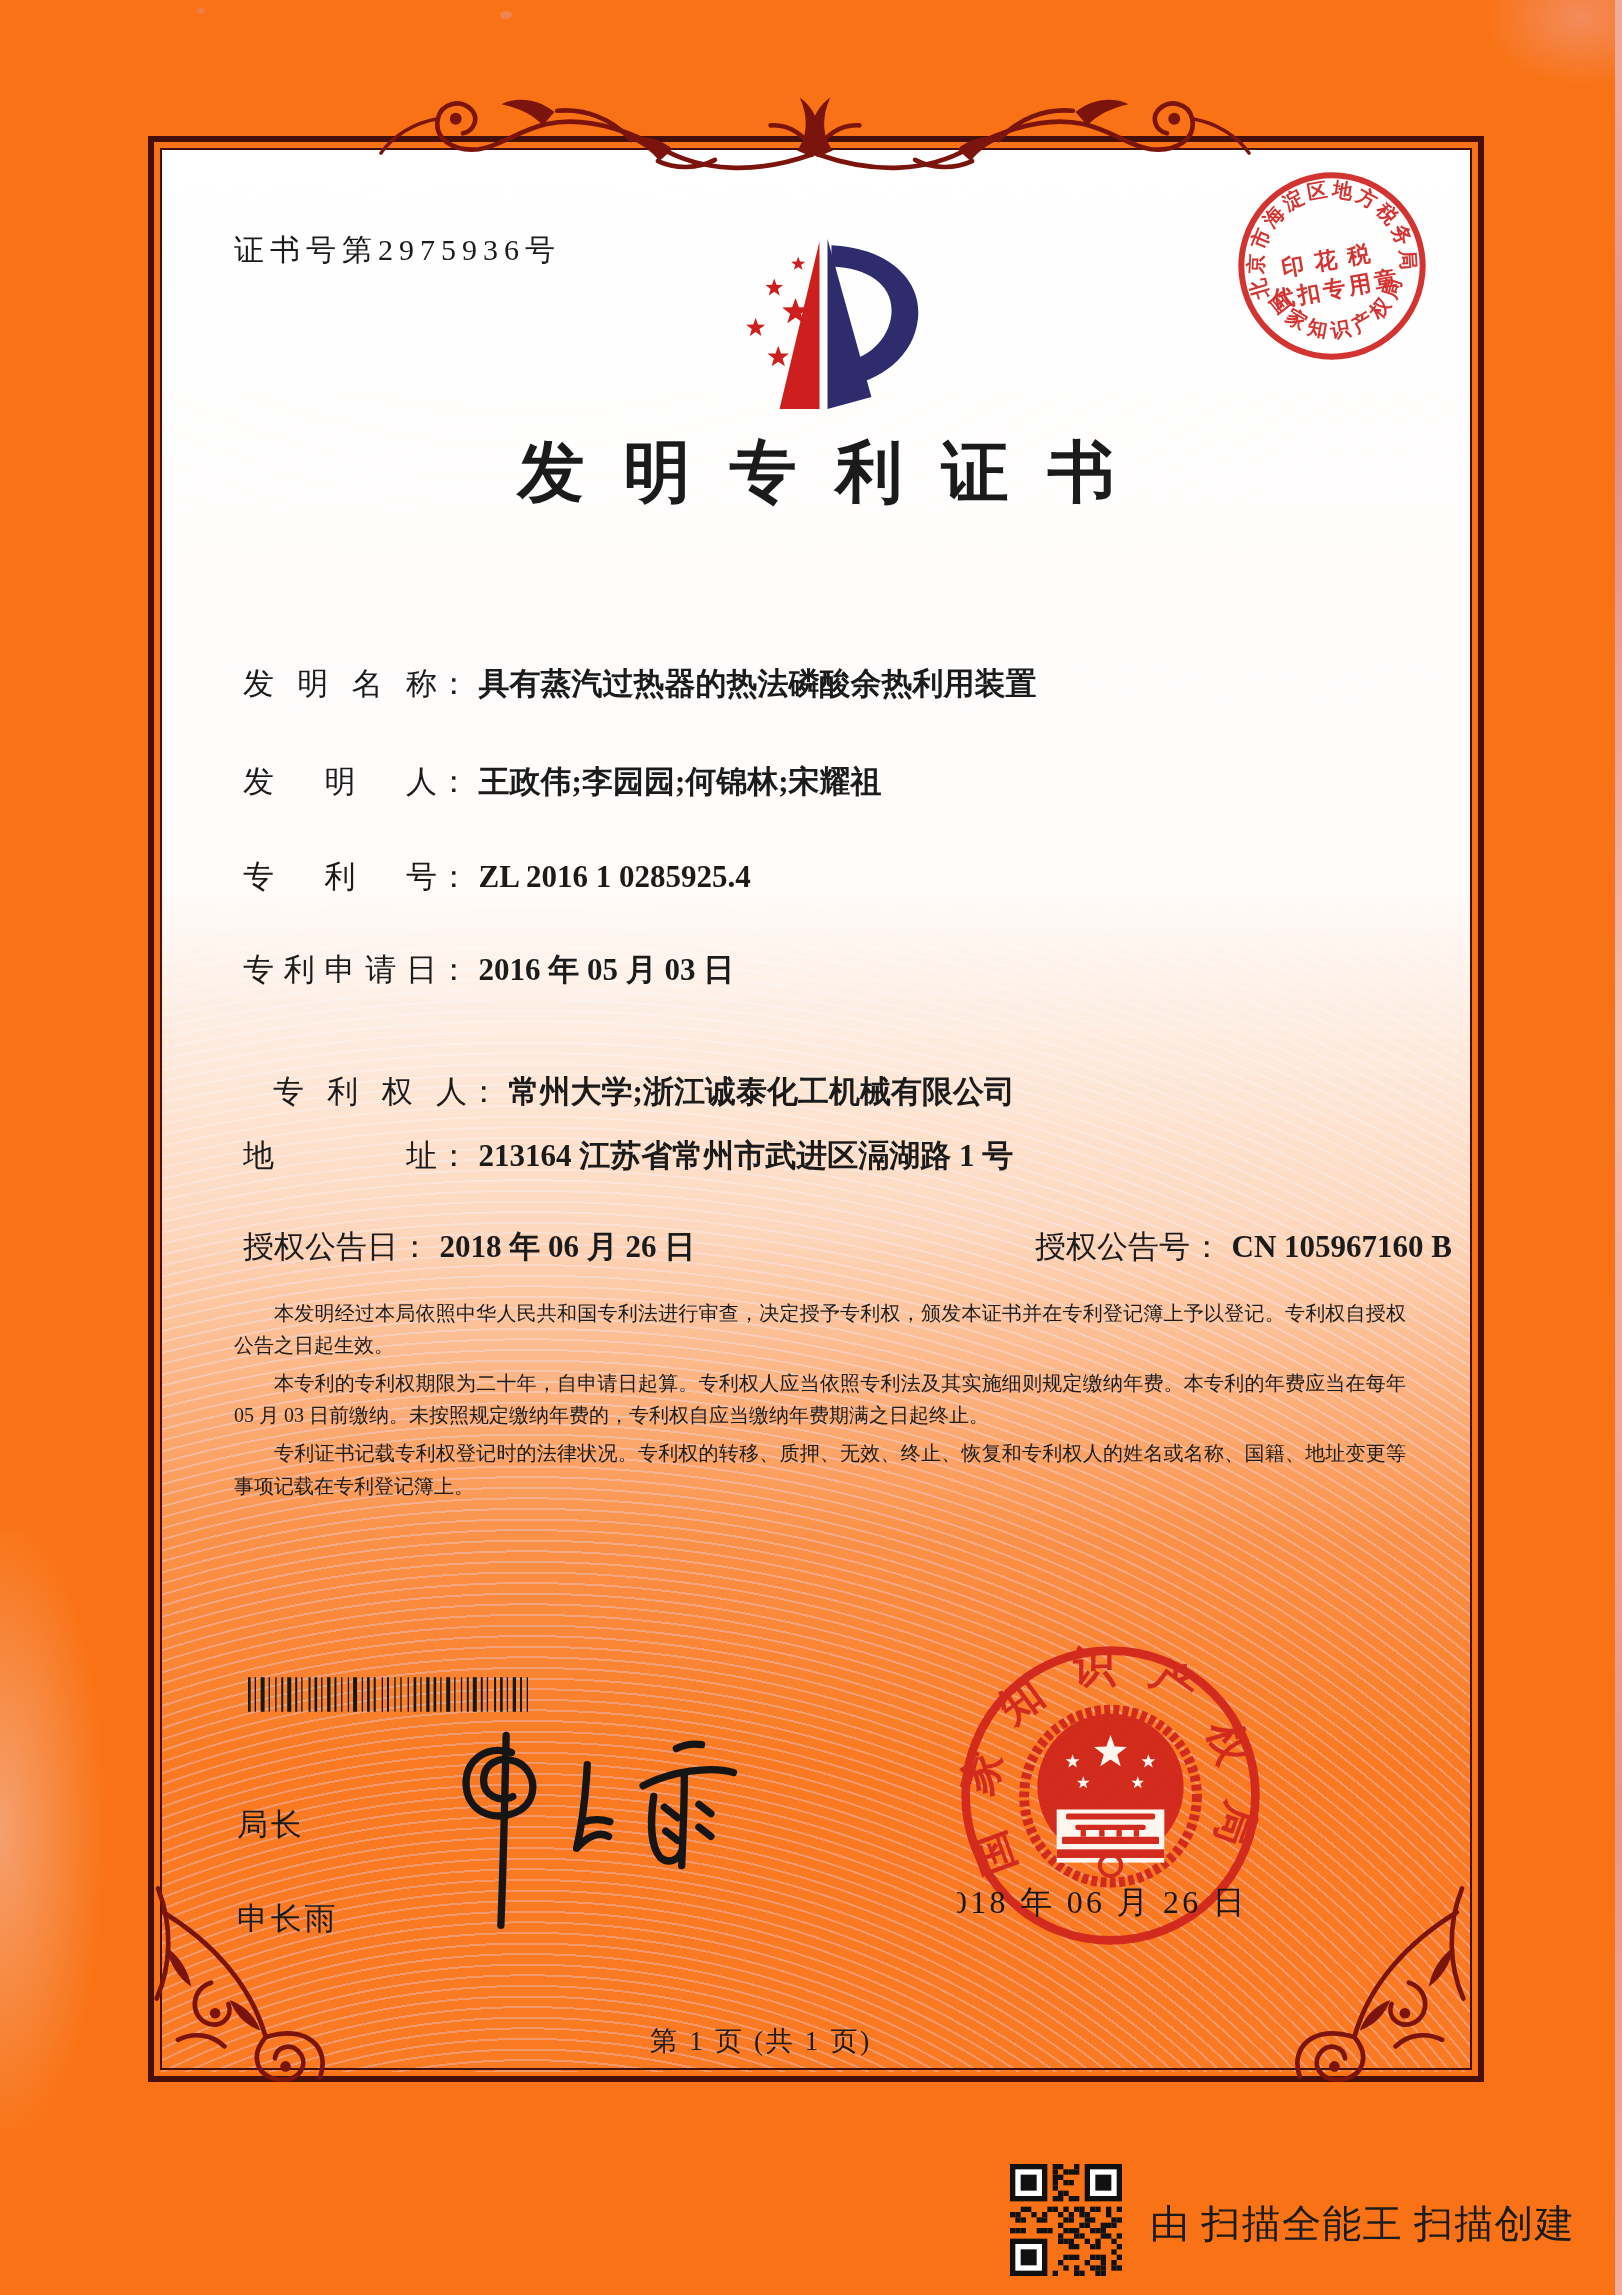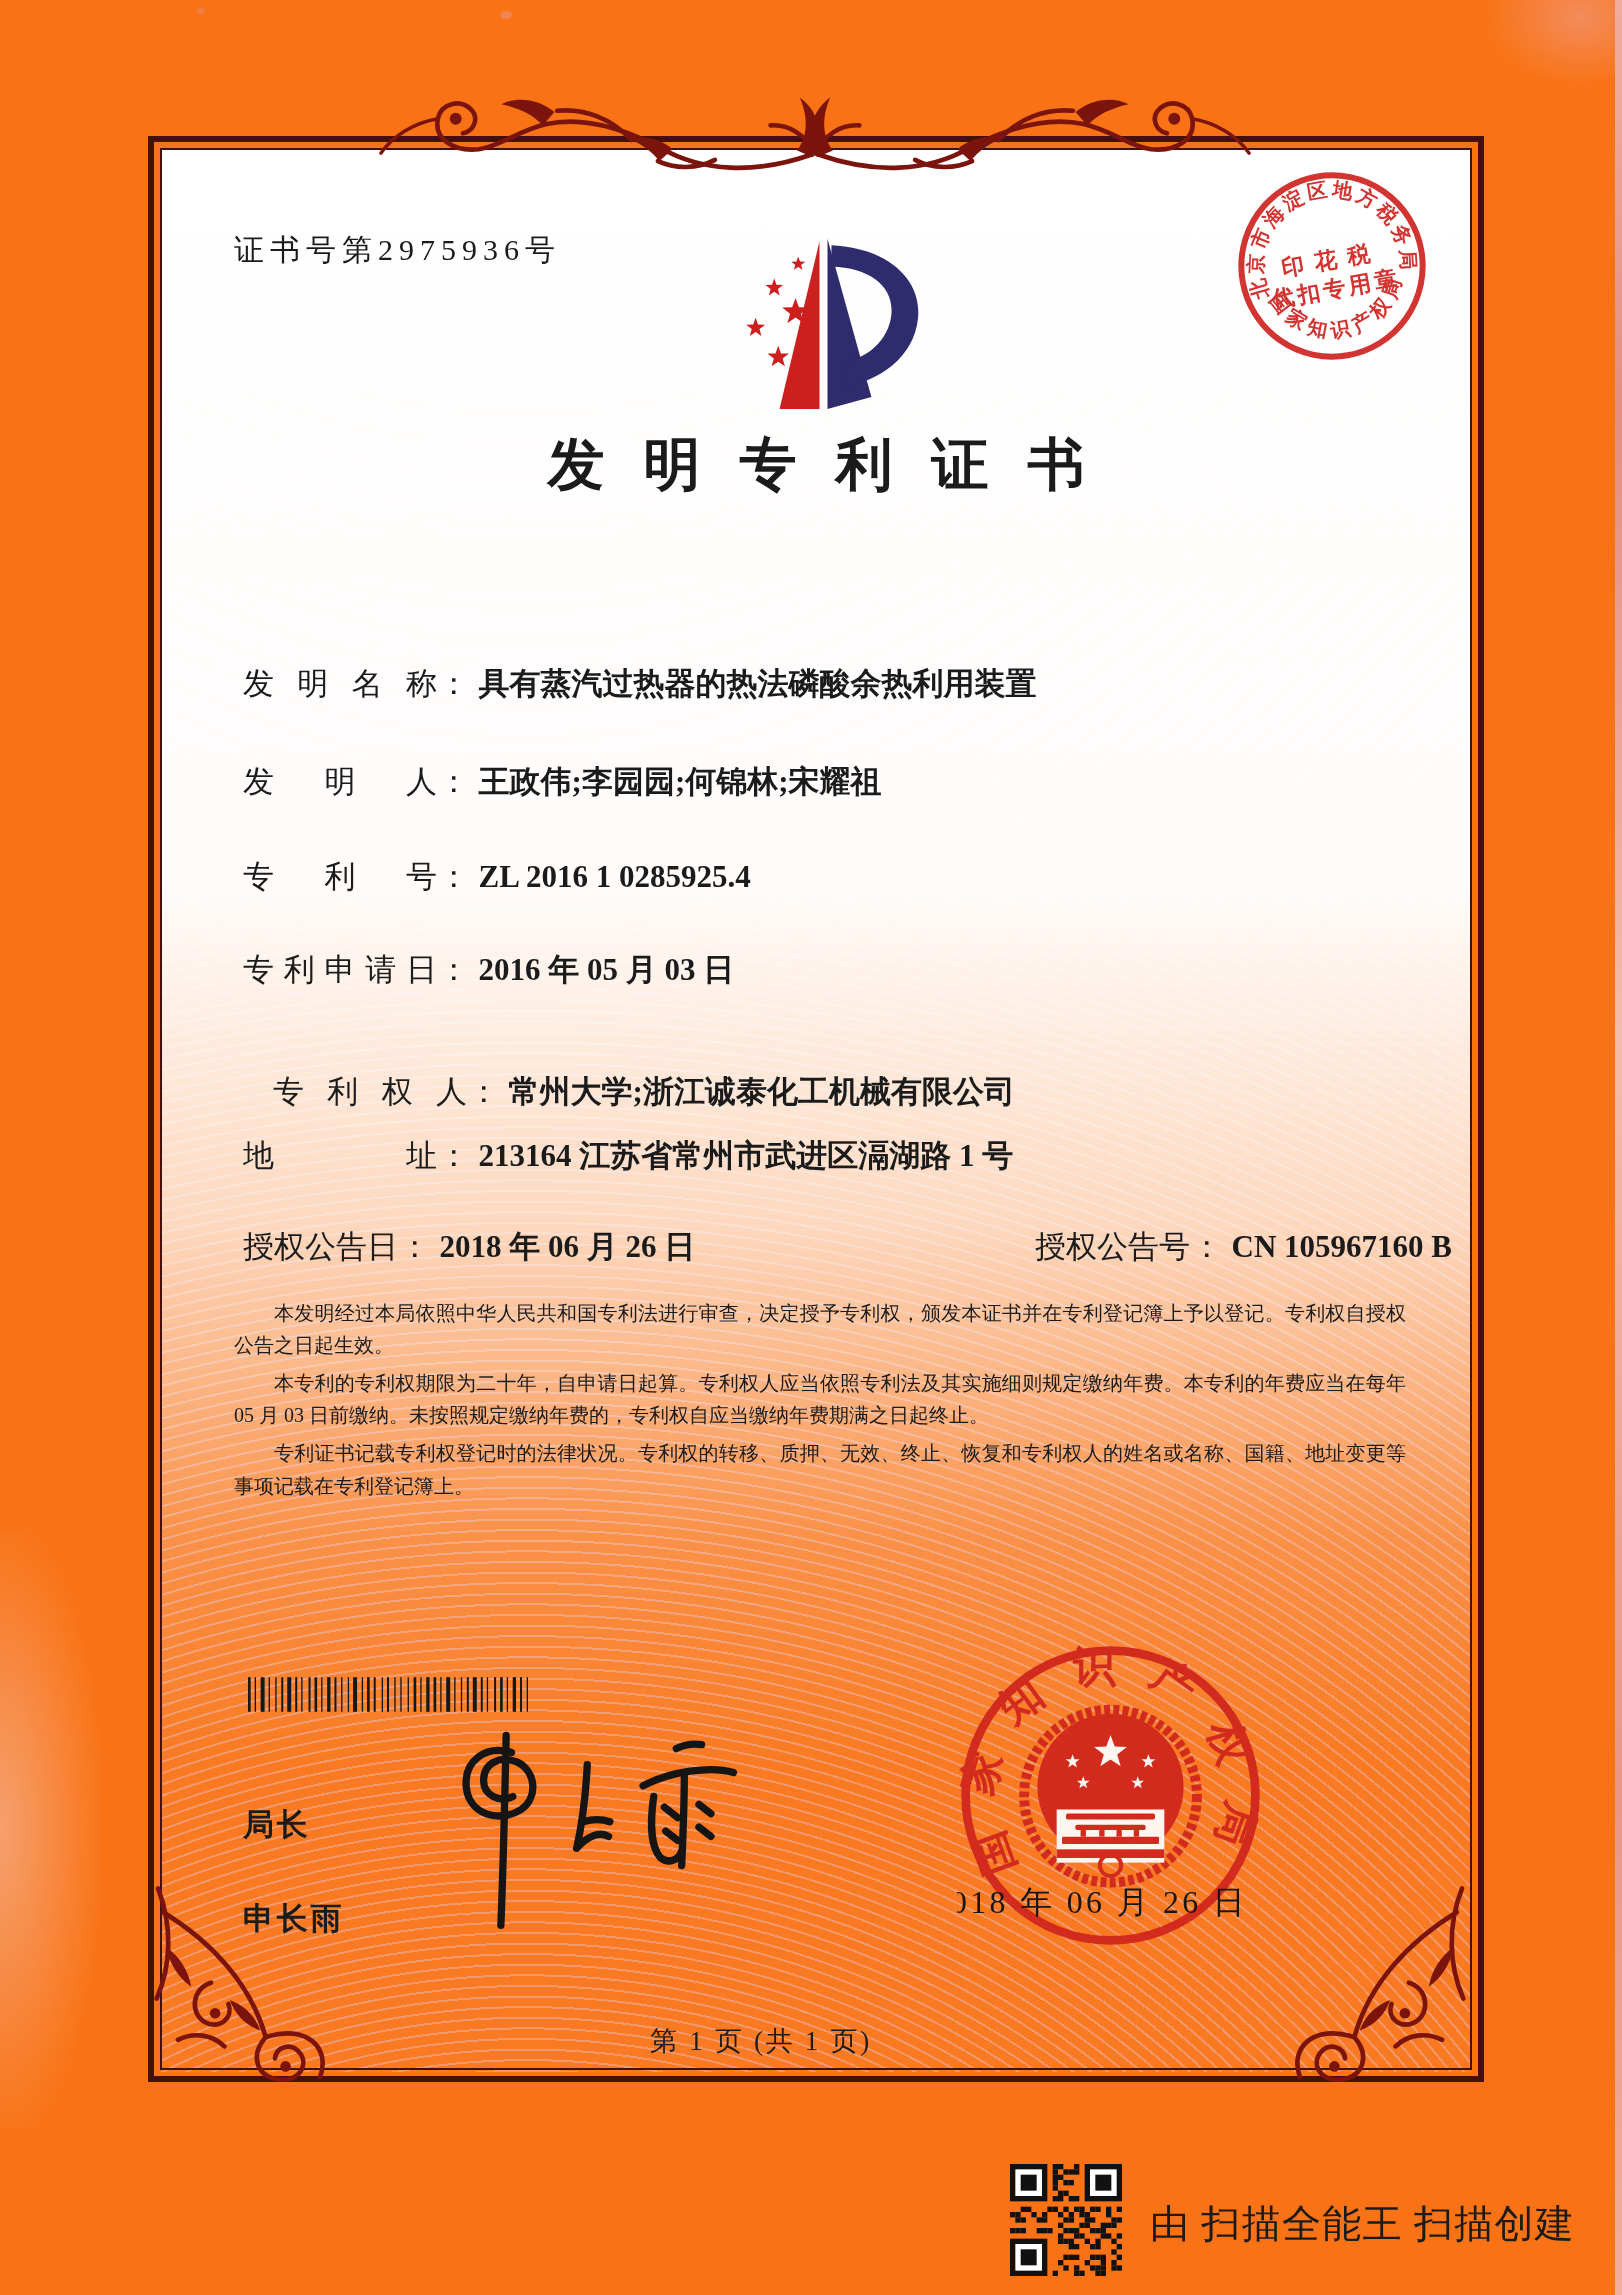--- a/index.html
+++ b/index.html
@@ -14,33 +14,33 @@
 
   
   .pattern{position:absolute;left:160px;top:148px;width:1312px;height:1924px;
     background:repeating-radial-gradient(circle 2262px at 28% 138%,
       rgba(235,166,148,.62) 0 2px, rgba(255,255,255,0) 2px 10.6px);}
   .pattern-fade{position:absolute;left:160px;top:148px;width:1312px;height:1924px;
     background:linear-gradient(180deg,#ffffff 0%,rgba(255,255,255,.98) 38%,
       rgba(255,255,255,.72) 56%, rgba(255,255,255,.22) 72%, rgba(255,255,255,.05) 84%);}
 
   .cert-no{left:234px;top:230px;font-size:30px;letter-spacing:6px;}
-  .title{left:148px;top:427px;width:1336px;text-align:center;font-size:57px;font-weight:700;
+  .title{left:148px;top:427px;width:1336px;text-align:center;font-size:67px;font-weight:700;
          letter-spacing:39px;text-indent:39px;white-space:nowrap;}
 
   .row{position:absolute;left:243px;font-size:31px;white-space:nowrap;}
   .flabel{display:inline-block;width:194px;text-align:justify;text-align-last:justify;}
   .colon{display:inline-block;margin:0 9.3px 0 1.3px;}
   .fvalue{font-weight:700;}
   .grant2{position:absolute;left:792px;top:0;}
 
   .body-text{left:234px;top:1297px;width:1172px;font-size:20px;line-height:1.62;text-align:justify;}
   .body-text p{margin:0 0 5.3px 0;text-indent:2em;}
 
-  .director{left:243px;font-size:31px;font-weight:700;letter-spacing:2.7px;}
+  .director{left:237px;font-size:31px;font-weight:400;letter-spacing:2.7px;}
   .page-no{left:93px;top:2023px;width:1336px;text-align:center;font-size:27px;letter-spacing:2.7px;}
 
   .credit{left:1150px;top:2197px;font-size:39px;letter-spacing:1.3px;white-space:nowrap;}
 
   
   .art-right-strip{right:0;top:0;width:7.3px;height:2295px;
     background:linear-gradient(180deg,#eFb9b2 0%,#e2908e 18%,#f3c4bc 45%,#e89a94 78%,#f0b5ad 100%);opacity:.9;}
   .art-tr-blob{left:1484px;top:0;width:138px;height:86px;
     background:radial-gradient(ellipse at 70% 20%,rgba(238,160,150,.55),rgba(255,255,255,0) 70%);}
   .art-dot1{left:500px;top:10.6px;width:12px;height:8px;background:rgba(235,150,140,.5);border-radius:50%;}

